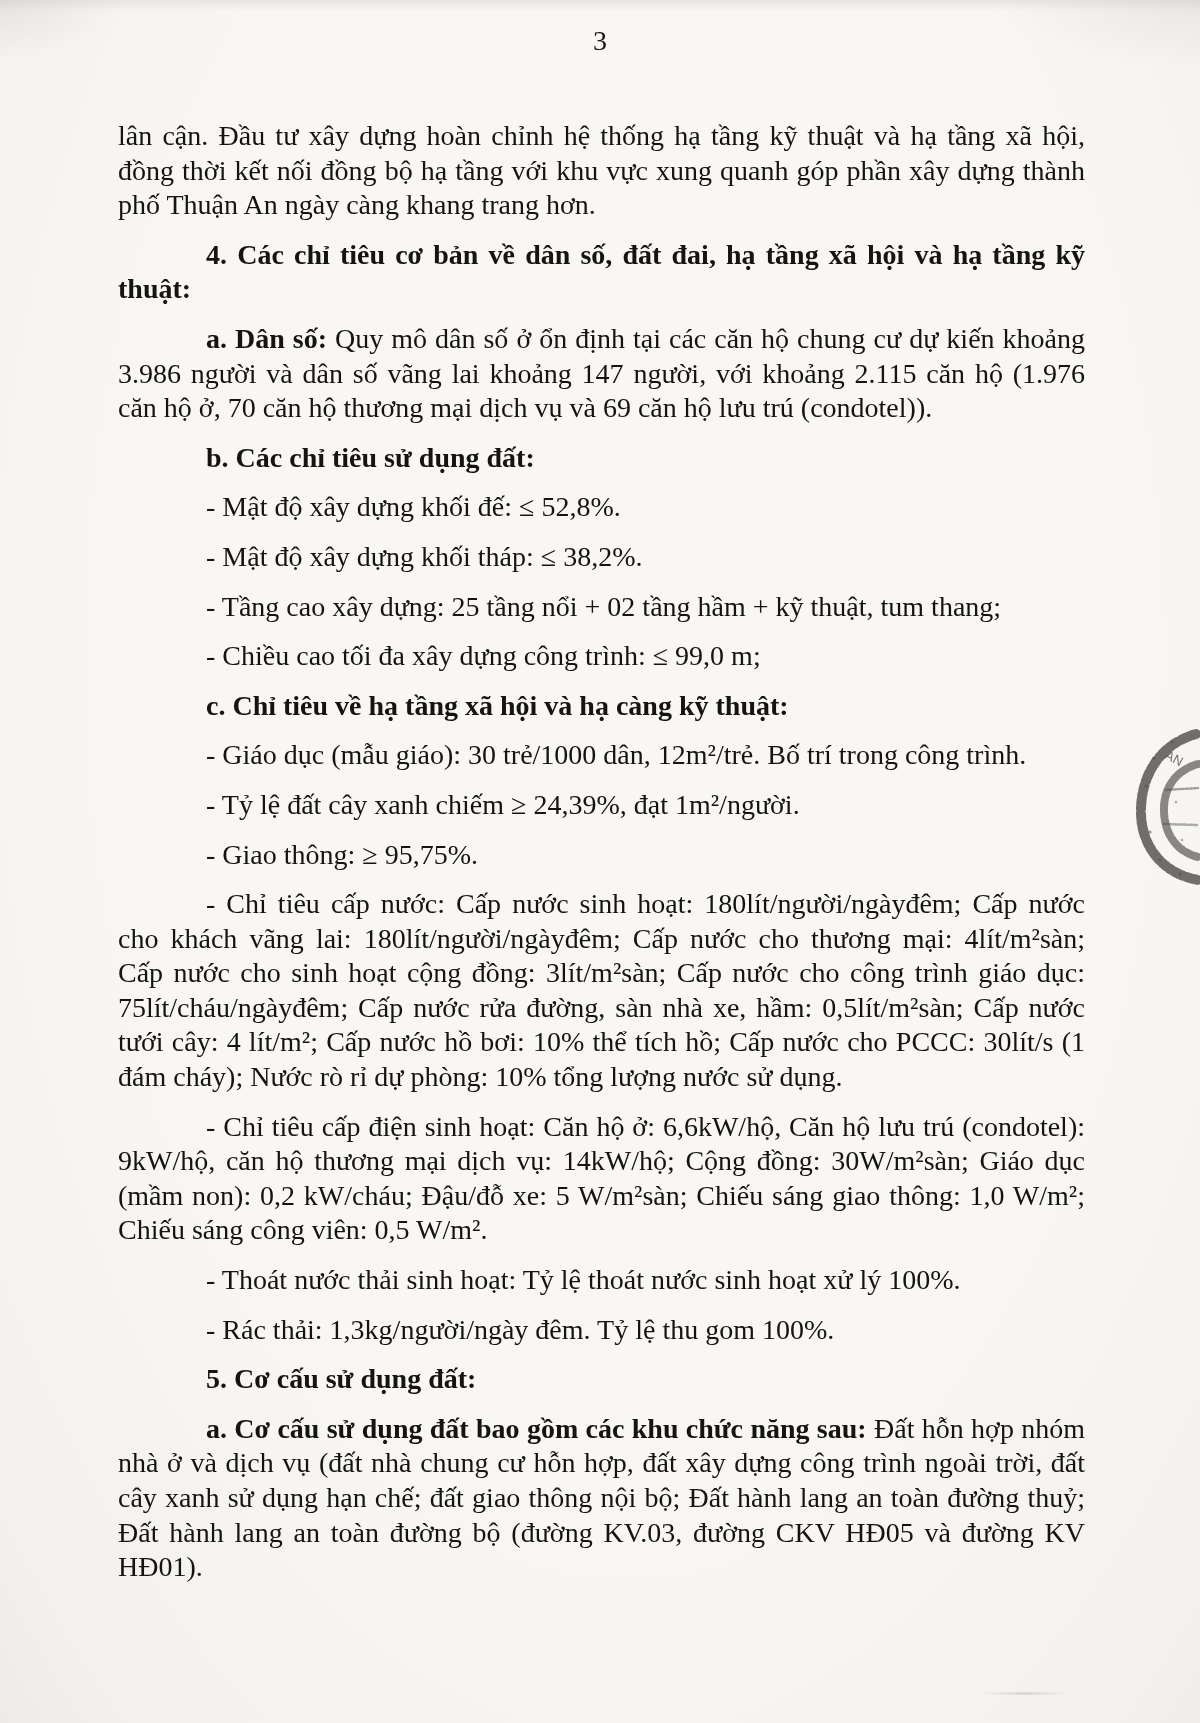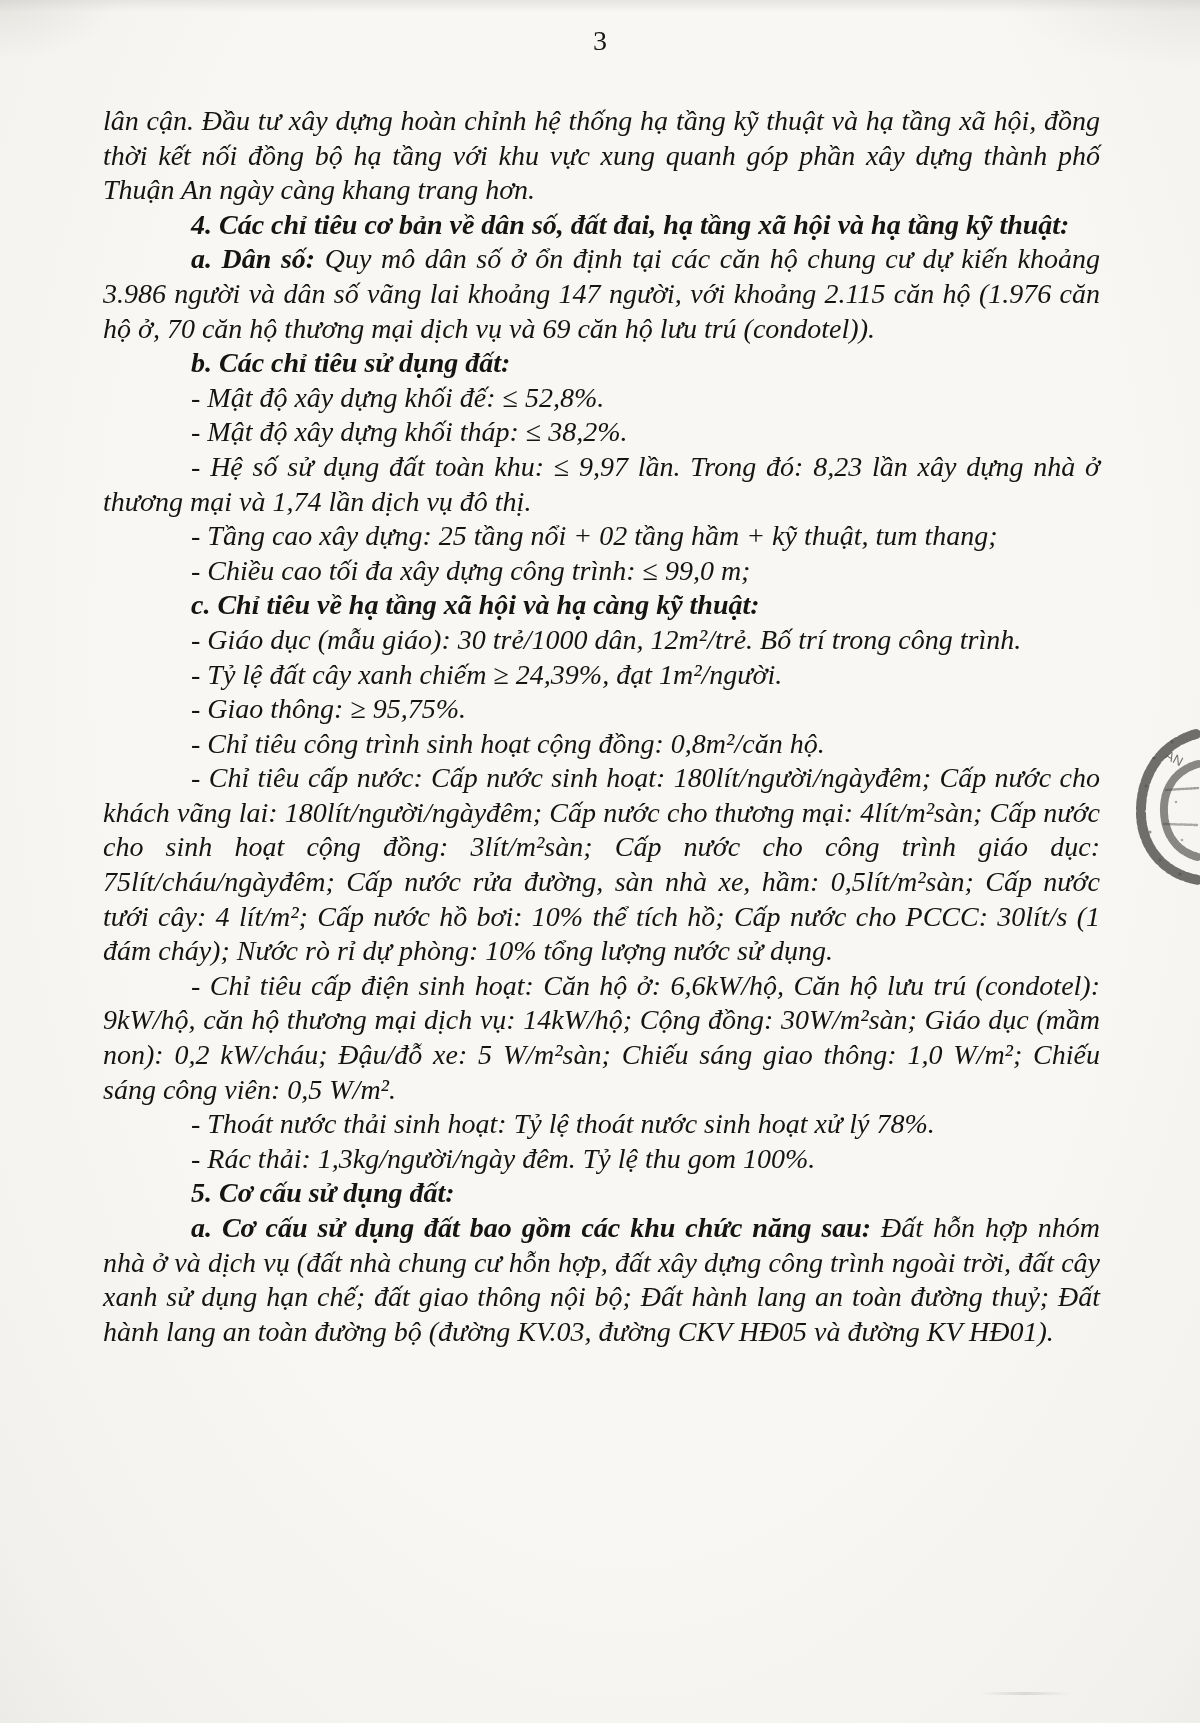--- a/index.html
+++ b/index.html
@@ -27,21 +27,21 @@
   .page-number {
     position:absolute; top:24px; left:0; width:100%;
     text-align:center; font-size:28px; line-height:34px;
   }
   .doc {
     position:absolute; left:103px; top:104px; width:997px;
     font-size:28px; line-height:34.6px;
     text-align:justify;
     text-align-last:left;
   }
-  .doc p { margin:0;font-style:italic; }
+  .doc p { margin:15px; }
   .doc p.indent { text-indent:88px; }
   .doc p.heading { font-weight:bold; }
   .doc b { font-weight:bold; }
   .stamp-fragment {
     position:absolute; right:0; top:728px; width:64px; height:158px;
     overflow:hidden; opacity:.92;
   }
   .bottom-speck {
     position:absolute; right:130px; bottom:28px; width:90px; height:3px;
     background:linear-gradient(90deg, rgba(140,138,132,0), rgba(140,138,132,.25), rgba(140,138,132,0));
@@ -57,31 +57,29 @@
 
   <div class="page-number">3</div>
 
   <div class="doc">
       <p class="">lân cận. Đầu tư xây dựng hoàn chỉnh hệ thống hạ tầng kỹ thuật và hạ tầng xã hội, đồng thời kết nối đồng bộ hạ tầng với khu vực xung quanh góp phần xây dựng thành phố Thuận An ngày càng khang trang hơn.</p>
       <p class="indent heading">4. Các chỉ tiêu cơ bản về dân số, đất đai, hạ tầng xã hội và hạ tầng kỹ thuật:</p>
       <p class="indent "><b>a. Dân số: </b>Quy mô dân số ở ổn định tại các căn hộ chung cư dự kiến khoảng 3.986 người và dân số vãng lai khoảng 147 người, với khoảng 2.115 căn hộ (1.976 căn hộ ở, 70 căn hộ thương mại dịch vụ và 69 căn hộ lưu trú (condotel)).</p>
       <p class="indent heading">b. Các chỉ tiêu sử dụng đất:</p>
       <p class="indent ">- Mật độ xây dựng khối đế: ≤ 52,8%.</p>
       <p class="indent ">- Mật độ xây dựng khối tháp: ≤ 38,2%.</p>
-      <p class="indent ">- Hệ số sử dụng đất toàn khu: ≤ 9,97 lần. Trong đó: 8,23 lần xây dựng nhà ở thương mại và 1,74 lần dịch vụ đô thị.</p>
       <p class="indent ">- Tầng cao xây dựng: 25 tầng nổi + 02 tầng hầm + kỹ thuật, tum thang;</p>
       <p class="indent ">- Chiều cao tối đa xây dựng công trình: ≤ 99,0 m;</p>
       <p class="indent heading">c. Chỉ tiêu về hạ tầng xã hội và hạ càng kỹ thuật:</p>
       <p class="indent ">- Giáo dục (mẫu giáo): 30 trẻ/1000 dân, 12m²/trẻ. Bố trí trong công trình.</p>
       <p class="indent ">- Tỷ lệ đất cây xanh chiếm ≥ 24,39%, đạt 1m²/người.</p>
       <p class="indent ">- Giao thông: ≥ 95,75%.</p>
-      <p class="indent ">- Chỉ tiêu công trình sinh hoạt cộng đồng: 0,8m²/căn hộ.</p>
       <p class="indent ">- Chỉ tiêu cấp nước: Cấp nước sinh hoạt: 180lít/người/ngàyđêm; Cấp nước cho khách vãng lai: 180lít/người/ngàyđêm; Cấp nước cho thương mại: 4lít/m²sàn; Cấp nước cho sinh hoạt cộng đồng: 3lít/m²sàn; Cấp nước cho công trình giáo dục: 75lít/cháu/ngàyđêm; Cấp nước rửa đường, sàn nhà xe, hầm: 0,5lít/m²sàn; Cấp nước tưới cây: 4 lít/m²; Cấp nước hồ bơi: 10% thể tích hồ; Cấp nước cho PCCC: 30lít/s (1 đám cháy); Nước rò rỉ dự phòng: 10% tổng lượng nước sử dụng.</p>
       <p class="indent ">- Chỉ tiêu cấp điện sinh hoạt: Căn hộ ở: 6,6kW/hộ, Căn hộ lưu trú (condotel): 9kW/hộ, căn hộ thương mại dịch vụ: 14kW/hộ; Cộng đồng: 30W/m²sàn; Giáo dục (mầm non): 0,2 kW/cháu; Đậu/đỗ xe: 5 W/m²sàn; Chiếu sáng giao thông: 1,0 W/m²; Chiếu sáng công viên: 0,5 W/m².</p>
-      <p class="indent ">- Thoát nước thải sinh hoạt: Tỷ lệ thoát nước sinh hoạt xử lý 78%.</p>
+      <p class="indent ">- Thoát nước thải sinh hoạt: Tỷ lệ thoát nước sinh hoạt xử lý 100%.</p>
       <p class="indent ">- Rác thải: 1,3kg/người/ngày đêm. Tỷ lệ thu gom 100%.</p>
       <p class="indent heading">5. Cơ cấu sử dụng đất:</p>
       <p class="indent "><b>a. Cơ cấu sử dụng đất bao gồm các khu chức năng sau: </b>Đất hỗn hợp nhóm nhà ở và dịch vụ (đất nhà chung cư hỗn hợp, đất xây dựng công trình ngoài trời, đất cây xanh sử dụng hạn chế; đất giao thông nội bộ; Đất hành lang an toàn đường thuỷ; Đất hành lang an toàn đường bộ (đường KV.03, đường CKV HĐ05 và đường KV HĐ01).</p>
     </div>
 
   <div class="stamp-fragment">
     <svg width="64" height="158" viewBox="0 0 64 158" xmlns="http://www.w3.org/2000/svg">
       <g fill="none" stroke="#3f3d3a" stroke-linecap="round">
         <path d="M60,6 C24,16 4,48 5,86 C6,120 28,146 62,152" stroke-width="10" stroke-dasharray="3 3 6 2 2 4 5 3" opacity="0.8"></path>
         <path d="M62,36 C40,42 27,60 28,84 C29,108 42,124 62,129" stroke-width="8" stroke-dasharray="4 2 3 3 6 2" opacity="0.65"></path>

